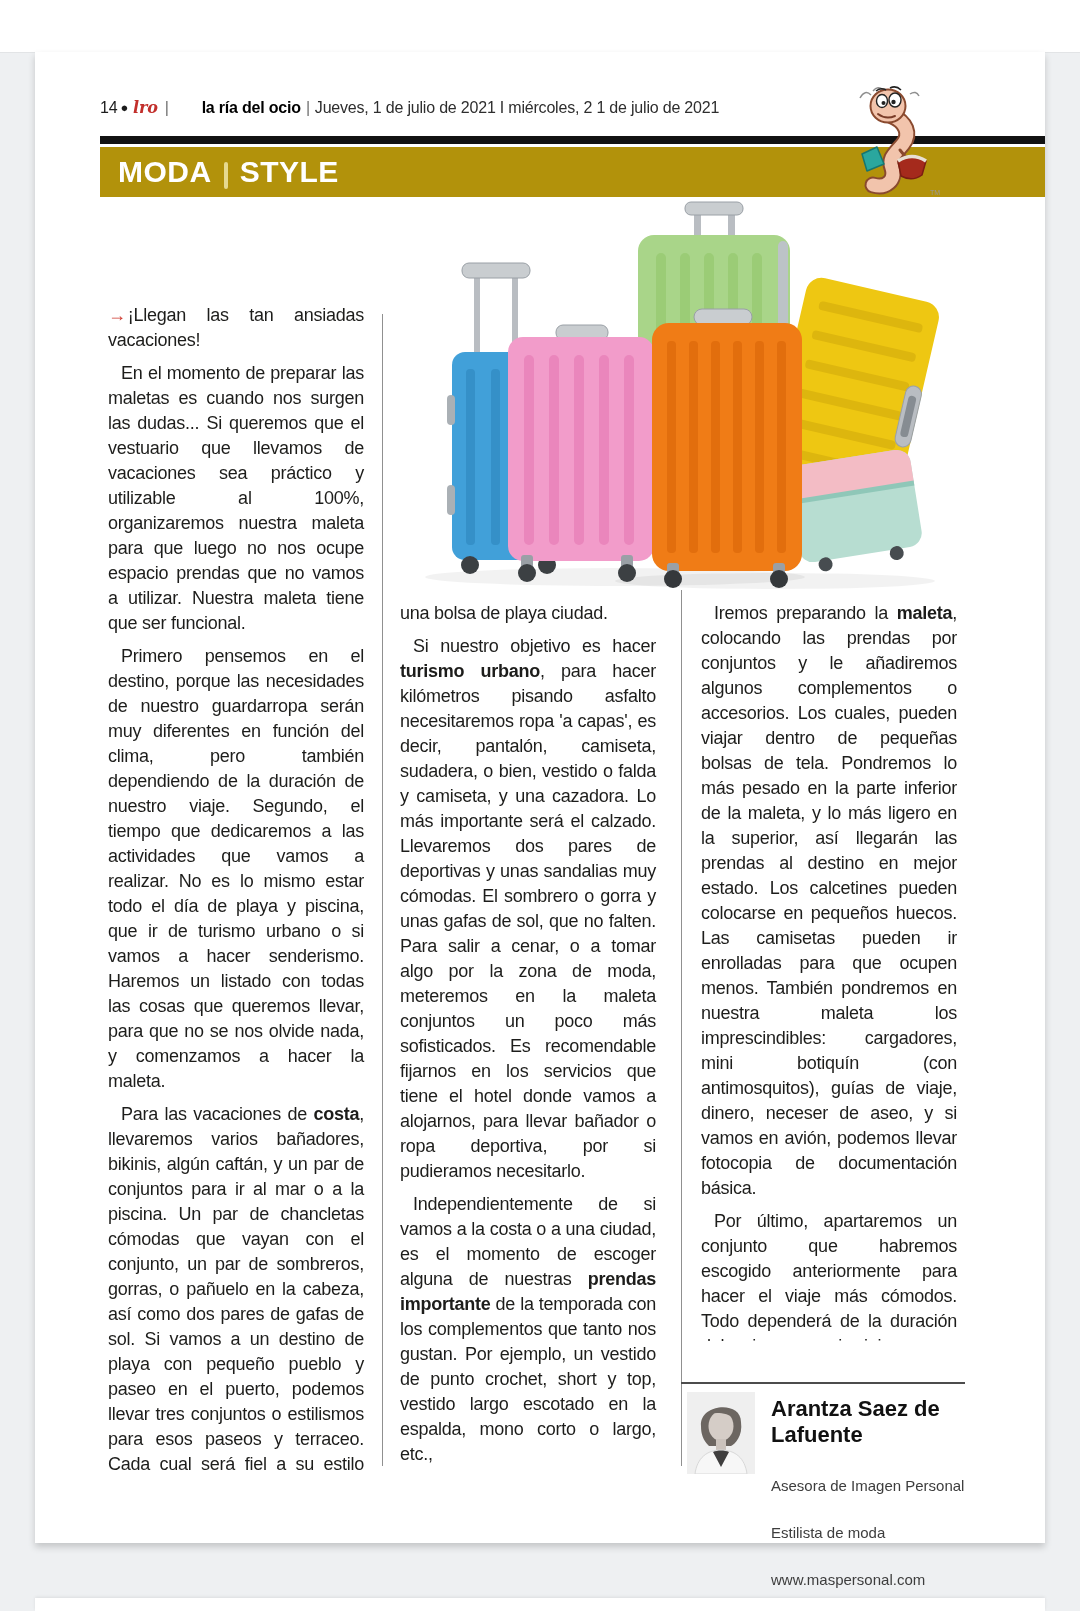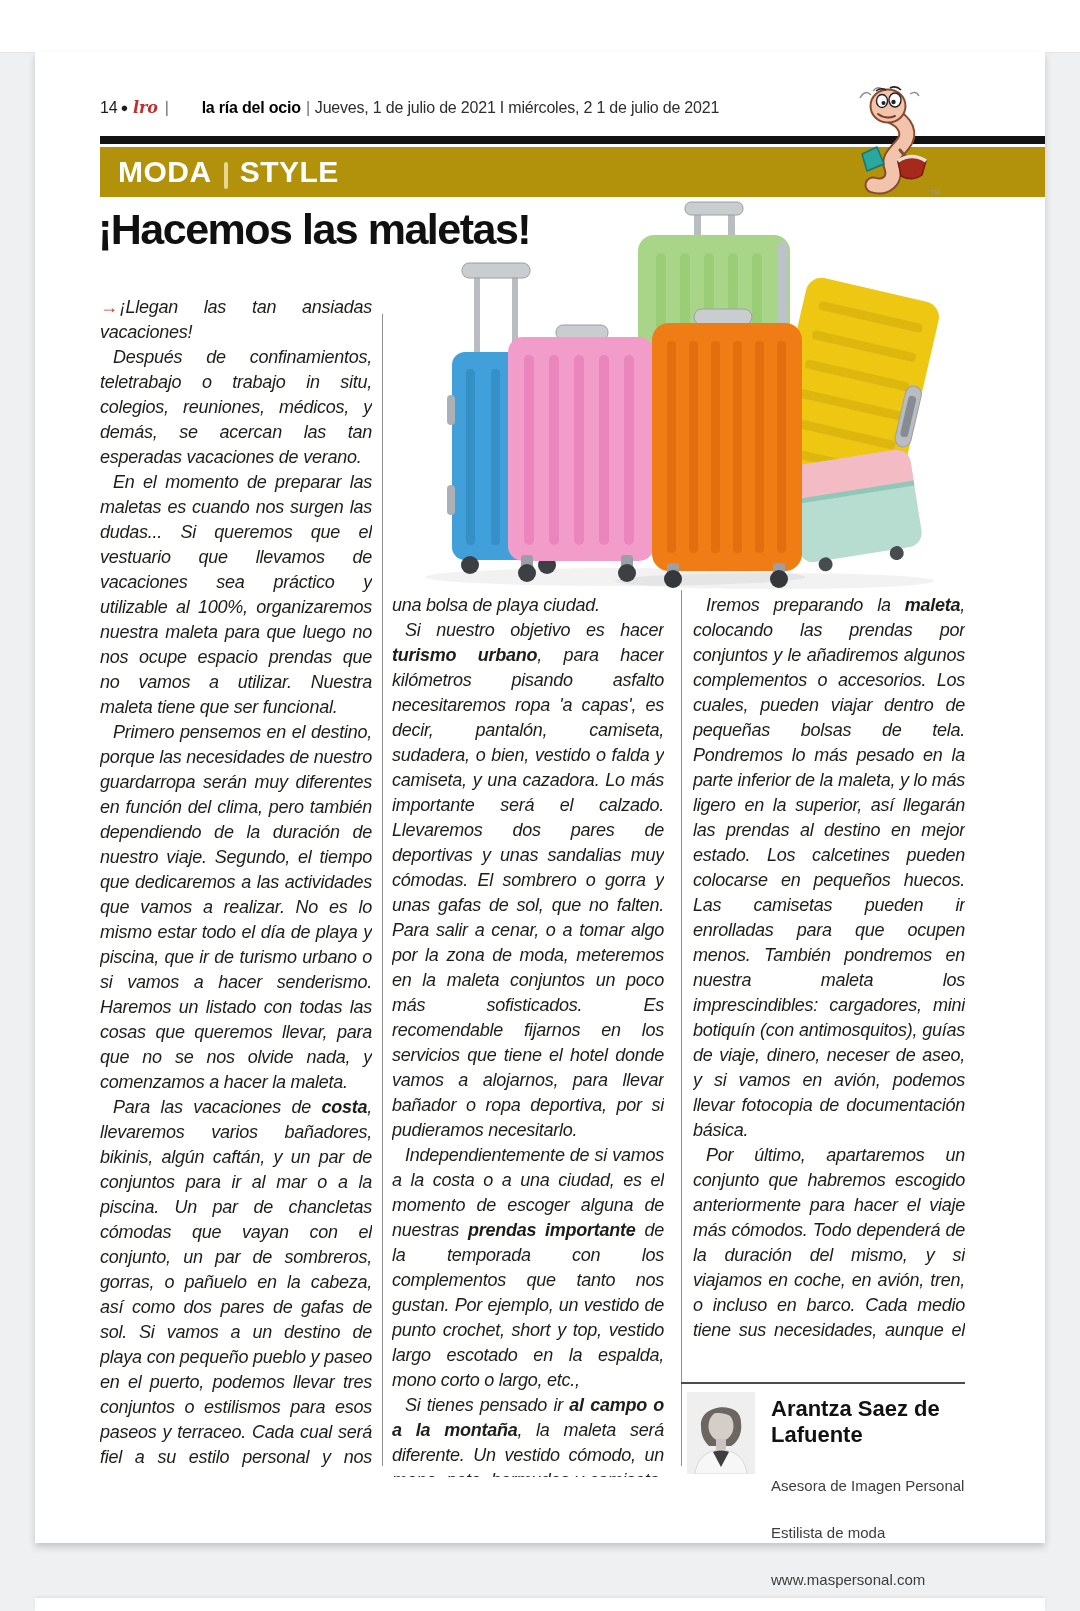--- a/index.html
+++ b/index.html
@@ -28,21 +28,21 @@
   .mascot{position:absolute;left:805px;top:30px;width:102px;height:118px;z-index:6;}
   
   .headline{position:absolute;left:63px;top:153px;font-size:43px;font-weight:800;color:#101010;letter-spacing:-1.5px;}
   
   .figure{position:absolute;left:360px;top:145px;width:568px;height:392px;}
   
   .col{position:absolute;width:272px;font-size:18px;line-height:25px;color:#1d1d1b;text-align:justify;letter-spacing:-.25px;overflow:hidden;}
   .col-1{left:65px;top:243px;height:1176px;}
   .col-2{left:357px;top:541px;height:884px;}
   .col-3{left:658px;top:541px;height:748px;}
-  .col p{margin:0;font-style:italic;}
+  .col p{margin:8px;}
   .col p.indent{text-indent:13px;}
   .col .b{font-weight:bold;}
   .col .arrow{color:#cf3a30;font-weight:bold;margin-right:2px;}
   .vdiv{position:absolute;width:1px;background:#909090;}
   .vdiv-1{left:347px;top:262px;height:1152px;}
   .vdiv-2{left:646px;top:538px;height:876px;}
   
   .author-rule{position:absolute;left:646px;top:1330px;width:284px;height:2px;background:#4c4c4c;}
   .author-photo{position:absolute;left:652px;top:1340px;width:68px;height:82px;}
   .author-text{position:absolute;left:736px;top:1344px;width:200px;}
@@ -81,21 +81,20 @@
     <ellipse cx="48" cy="24" rx="17.5" ry="16.5" fill="#f2c4ac" stroke="#8a4a2f" stroke-width="2"></ellipse>
     <ellipse cx="42" cy="19" rx="5.5" ry="6.5" fill="#fff" stroke="#222" stroke-width="1.4"></ellipse>
     <ellipse cx="55" cy="18" rx="6" ry="7" fill="#fff" stroke="#222" stroke-width="1.4"></ellipse>
     <circle cx="43.5" cy="21" r="2" fill="#222"></circle>
     <circle cx="53.5" cy="20" r="2.2" fill="#222"></circle>
     <path d="M36 9 q5 -4 10 -1 M50 6 q6 -3 11 2" stroke="#222" stroke-width="1.5" fill="none"></path>
     <path d="M38 32 q8 6 17 2" stroke="#7a3c28" stroke-width="2" fill="none" stroke-linecap="round"></path>
     <text x="90" y="113" font-size="7" fill="#9a9a9a">TM</text>
   </svg>
 
-  <div class="headline">¡Hacemos las maletas!</div>
 
   <svg class="figure" viewBox="0 0 568 392">
     <ellipse cx="220" cy="380" rx="190" ry="9" fill="#000" opacity="0.05"></ellipse>
     <ellipse cx="380" cy="384" rx="160" ry="8" fill="#000" opacity="0.05"></ellipse>
 
     <g>
       <rect x="299" y="16" width="7" height="26" fill="#b9bdc2"></rect>
       <rect x="333" y="16" width="7" height="26" fill="#b9bdc2"></rect>
       <rect x="290" y="5" width="58" height="13" rx="6" fill="#c9cdd0" stroke="#9aa0a6"></rect>
       <rect x="243" y="38" width="152" height="288" rx="16" fill="#a9d589"></rect>
@@ -168,21 +167,20 @@
       <rect x="382" y="144" width="9" height="212" rx="4" fill="#e26e0d"></rect>
       <rect x="272" y="366" width="12" height="12" rx="3" fill="#9aa0a6"></rect>
       <rect x="378" y="366" width="12" height="12" rx="3" fill="#9aa0a6"></rect>
       <circle cx="278" cy="382" r="9" fill="#35383b"></circle>
       <circle cx="384" cy="382" r="9" fill="#35383b"></circle>
     </g>
   </svg>
 
   <div class="col col-1">
       <p class="para"><span class="arrow">→</span><span>¡Llegan las tan ansiadas vacaciones!</span></p>
-      <p class="para indent"><span>Después de confinamientos, teletrabajo o trabajo in situ, colegios, reuniones, médicos, y demás, se acercan las tan esperadas vacaciones de verano.</span></p>
       <p class="para indent"><span>En el momento de preparar las maletas es cuando nos surgen las dudas... Si queremos que el vestuario que llevamos de vacaciones sea práctico y utilizable al 100%, organizaremos nuestra maleta para que luego no nos ocupe espacio prendas que no vamos a utilizar. Nuestra maleta tiene que ser funcional.</span></p>
       <p class="para indent"><span>Primero pensemos en el destino, porque las necesidades de nuestro guardarropa serán muy diferentes en función del clima, pero también dependiendo de la duración de nuestro viaje. Segundo, el tiempo que dedicaremos a las actividades que vamos a realizar. No es lo mismo estar todo el día de playa y piscina, que ir de turismo urbano o si vamos a hacer senderismo. Haremos un listado con todas las cosas que queremos llevar, para que no se nos olvide nada, y comenzamos a hacer la maleta.</span></p>
       <p class="para indent"><span>Para las vacaciones de </span><span class="b">costa</span><span>, llevaremos varios bañadores, bikinis, algún caftán, y un par de conjuntos para ir al mar o a la piscina. Un par de chancletas cómodas que vayan con el conjunto, un par de sombreros, gorras, o pañuelo en la cabeza, así como dos pares de gafas de sol. Si vamos a un destino de playa con pequeño pueblo y paseo en el puerto, podemos llevar tres conjuntos o estilismos para esos paseos y terraceo. Cada cual será fiel a su estilo personal y nos adaptaremos al lugar. Son imprescindibles dos pares de sandalias y/o alpargatas. Además, si vamos a viajar en avión, en vez de llevar un capazo de mimbre, podemos llevar</span></p>
     </div>
   <div class="vdiv vdiv-1"></div>
   <div class="col col-2">
       <p class="para"><span>una bolsa de playa ciudad.</span></p>
       <p class="para indent"><span>Si nuestro objetivo es hacer </span><span class="b">turismo urbano</span><span>, para hacer kilómetros pisando asfalto necesitaremos ropa 'a capas', es decir, pantalón, camiseta, sudadera, o bien, vestido o falda y camiseta, y una cazadora. Lo más importante será el calzado. Llevaremos dos pares de deportivas y unas sandalias muy cómodas. El sombrero o gorra y unas gafas de sol, que no falten. Para salir a cenar, o a tomar algo por la zona de moda, meteremos en la maleta conjuntos un poco más sofisticados. Es recomendable fijarnos en los servicios que tiene el hotel donde vamos a alojarnos, para llevar bañador o ropa deportiva, por si pudieramos necesitarlo.</span></p>
       <p class="para indent"><span>Independientemente de si vamos a la costa o a una ciudad, es el momento de escoger alguna de nuestras </span><span class="b">prendas importante</span><span> de la temporada con los complementos que tanto nos gustan. Por ejemplo, un vestido de punto crochet, short y top, vestido largo escotado en la espalda, mono corto o largo, etc.,</span></p>
       <p class="para indent"><span>Si tienes pensado ir </span><span class="b">al campo o a la montaña</span><span>, la maleta será diferente. Un vestido cómodo, un mono, peto, bermudas y camiseta, y un pantalón largo cómodo con una sudadera, un sombrero, una gorra, y gafas de sol, serán imprescindibles.</span></p>

